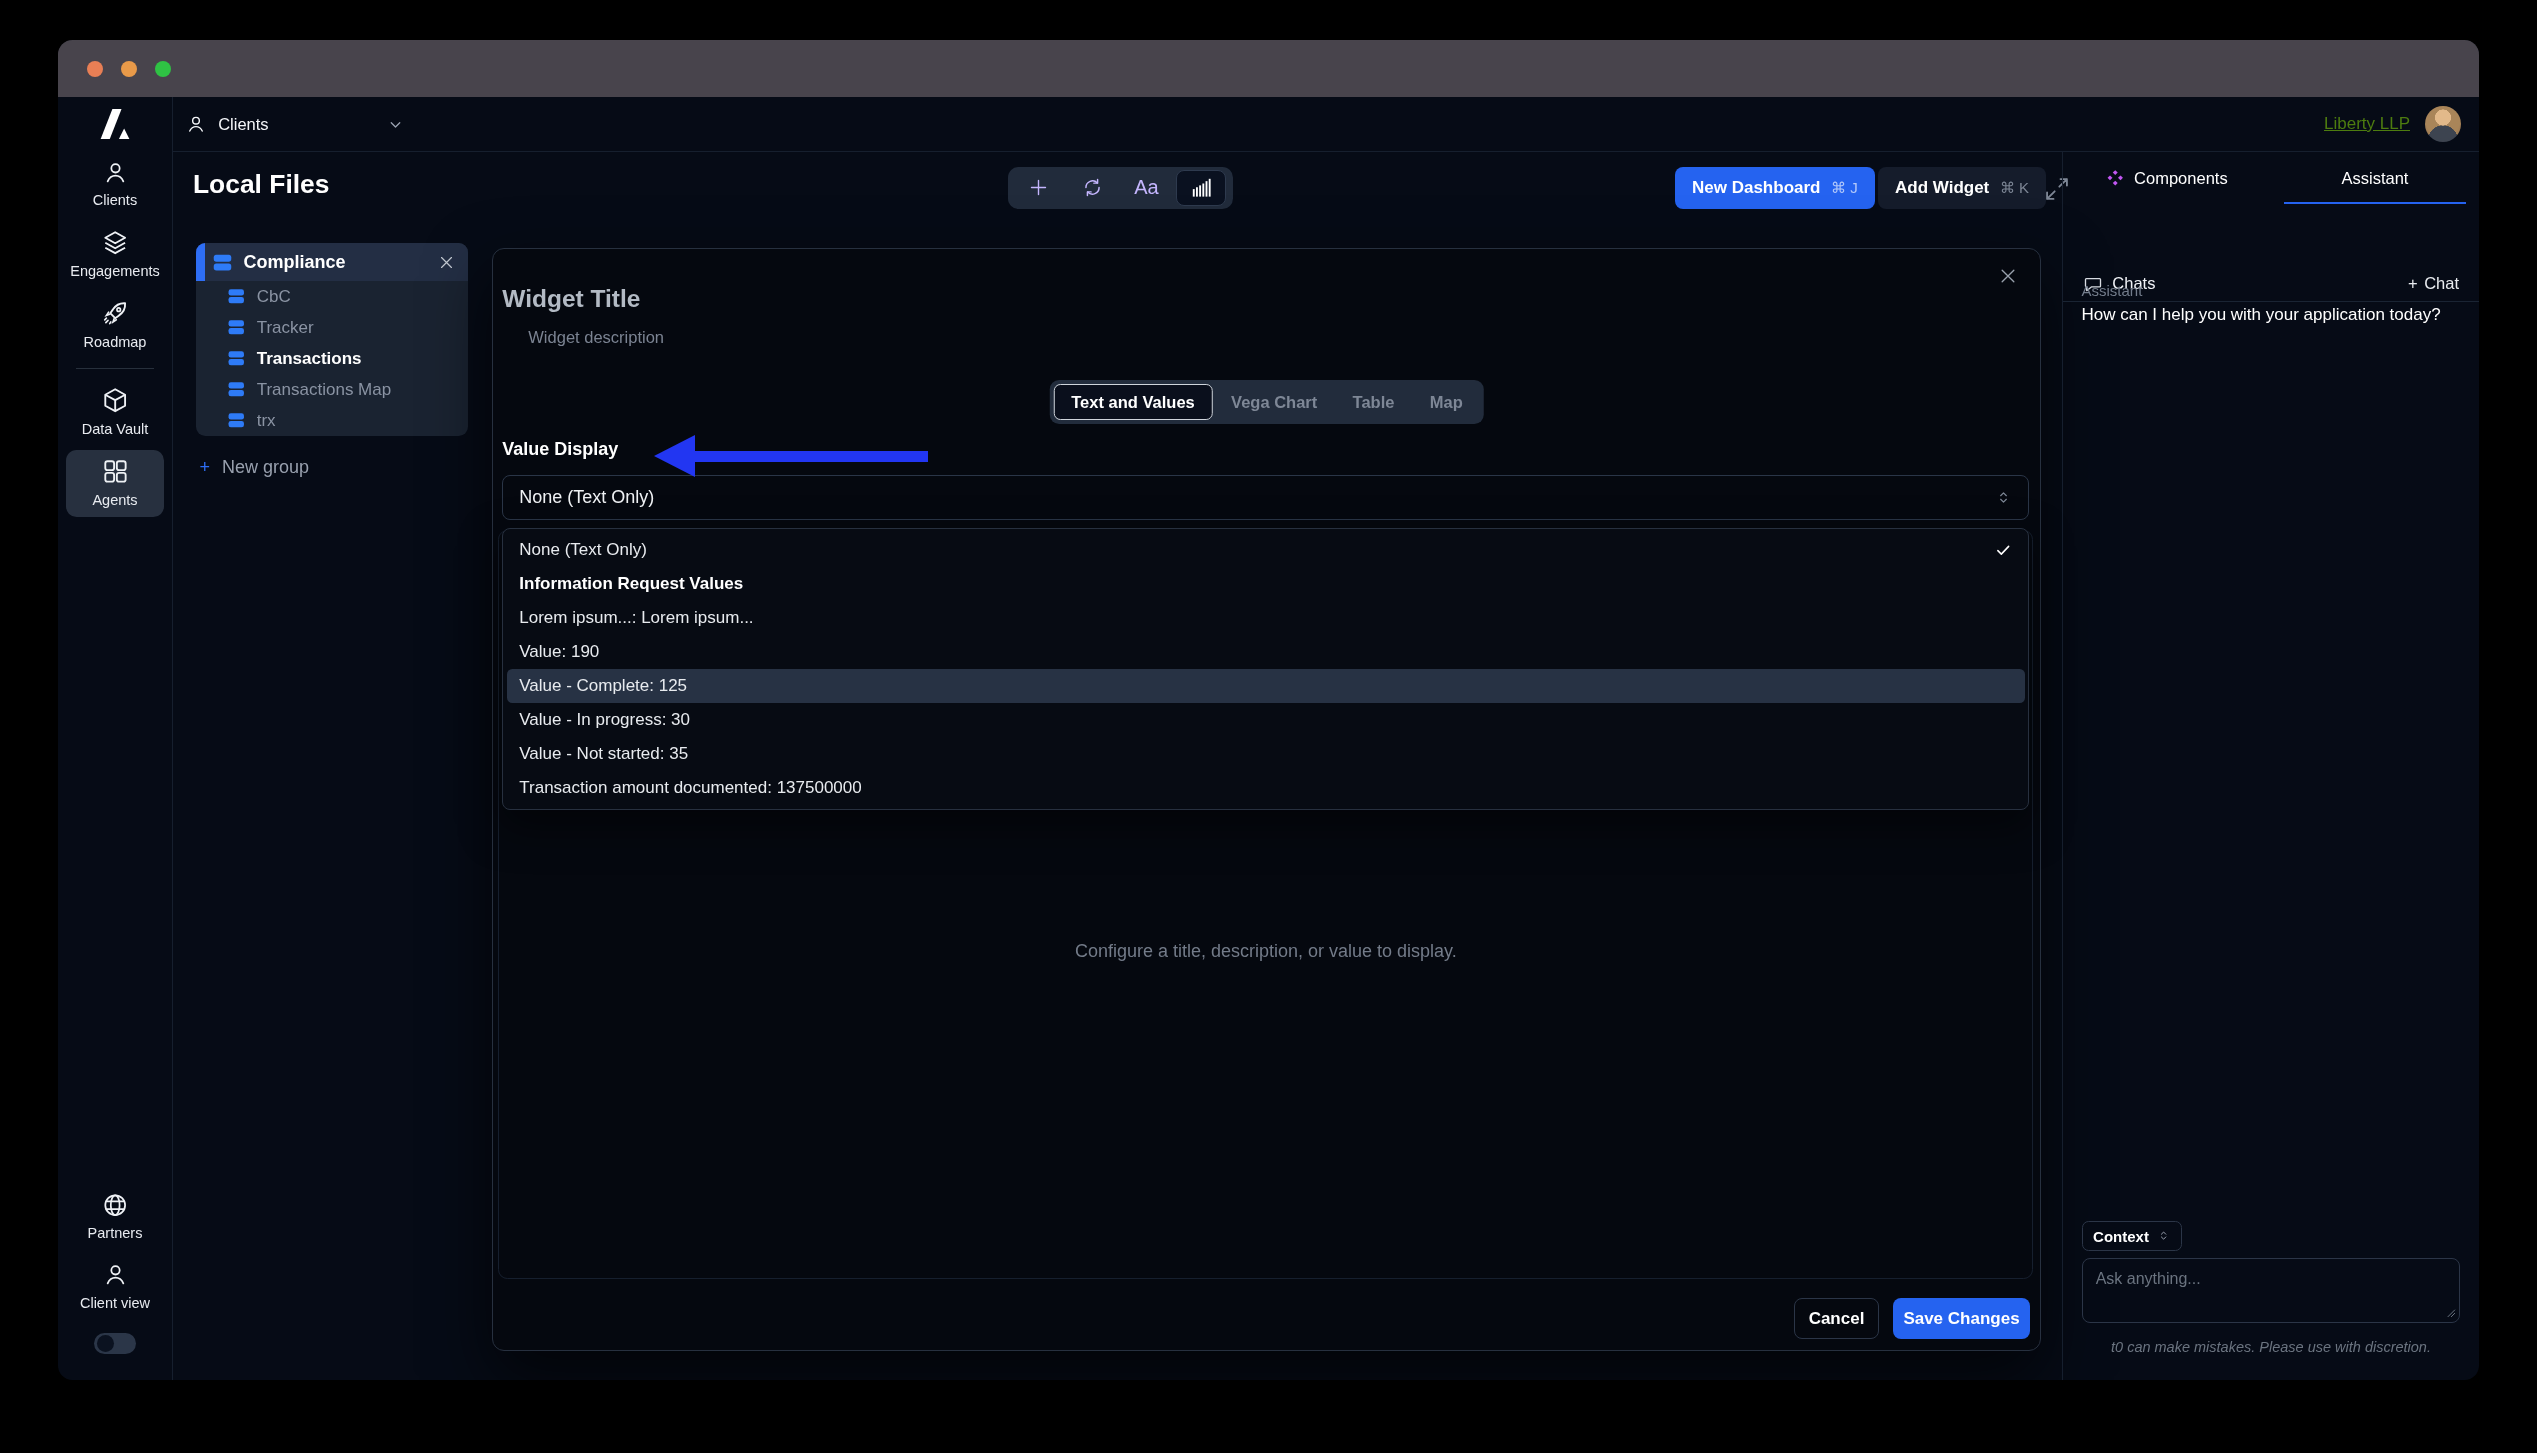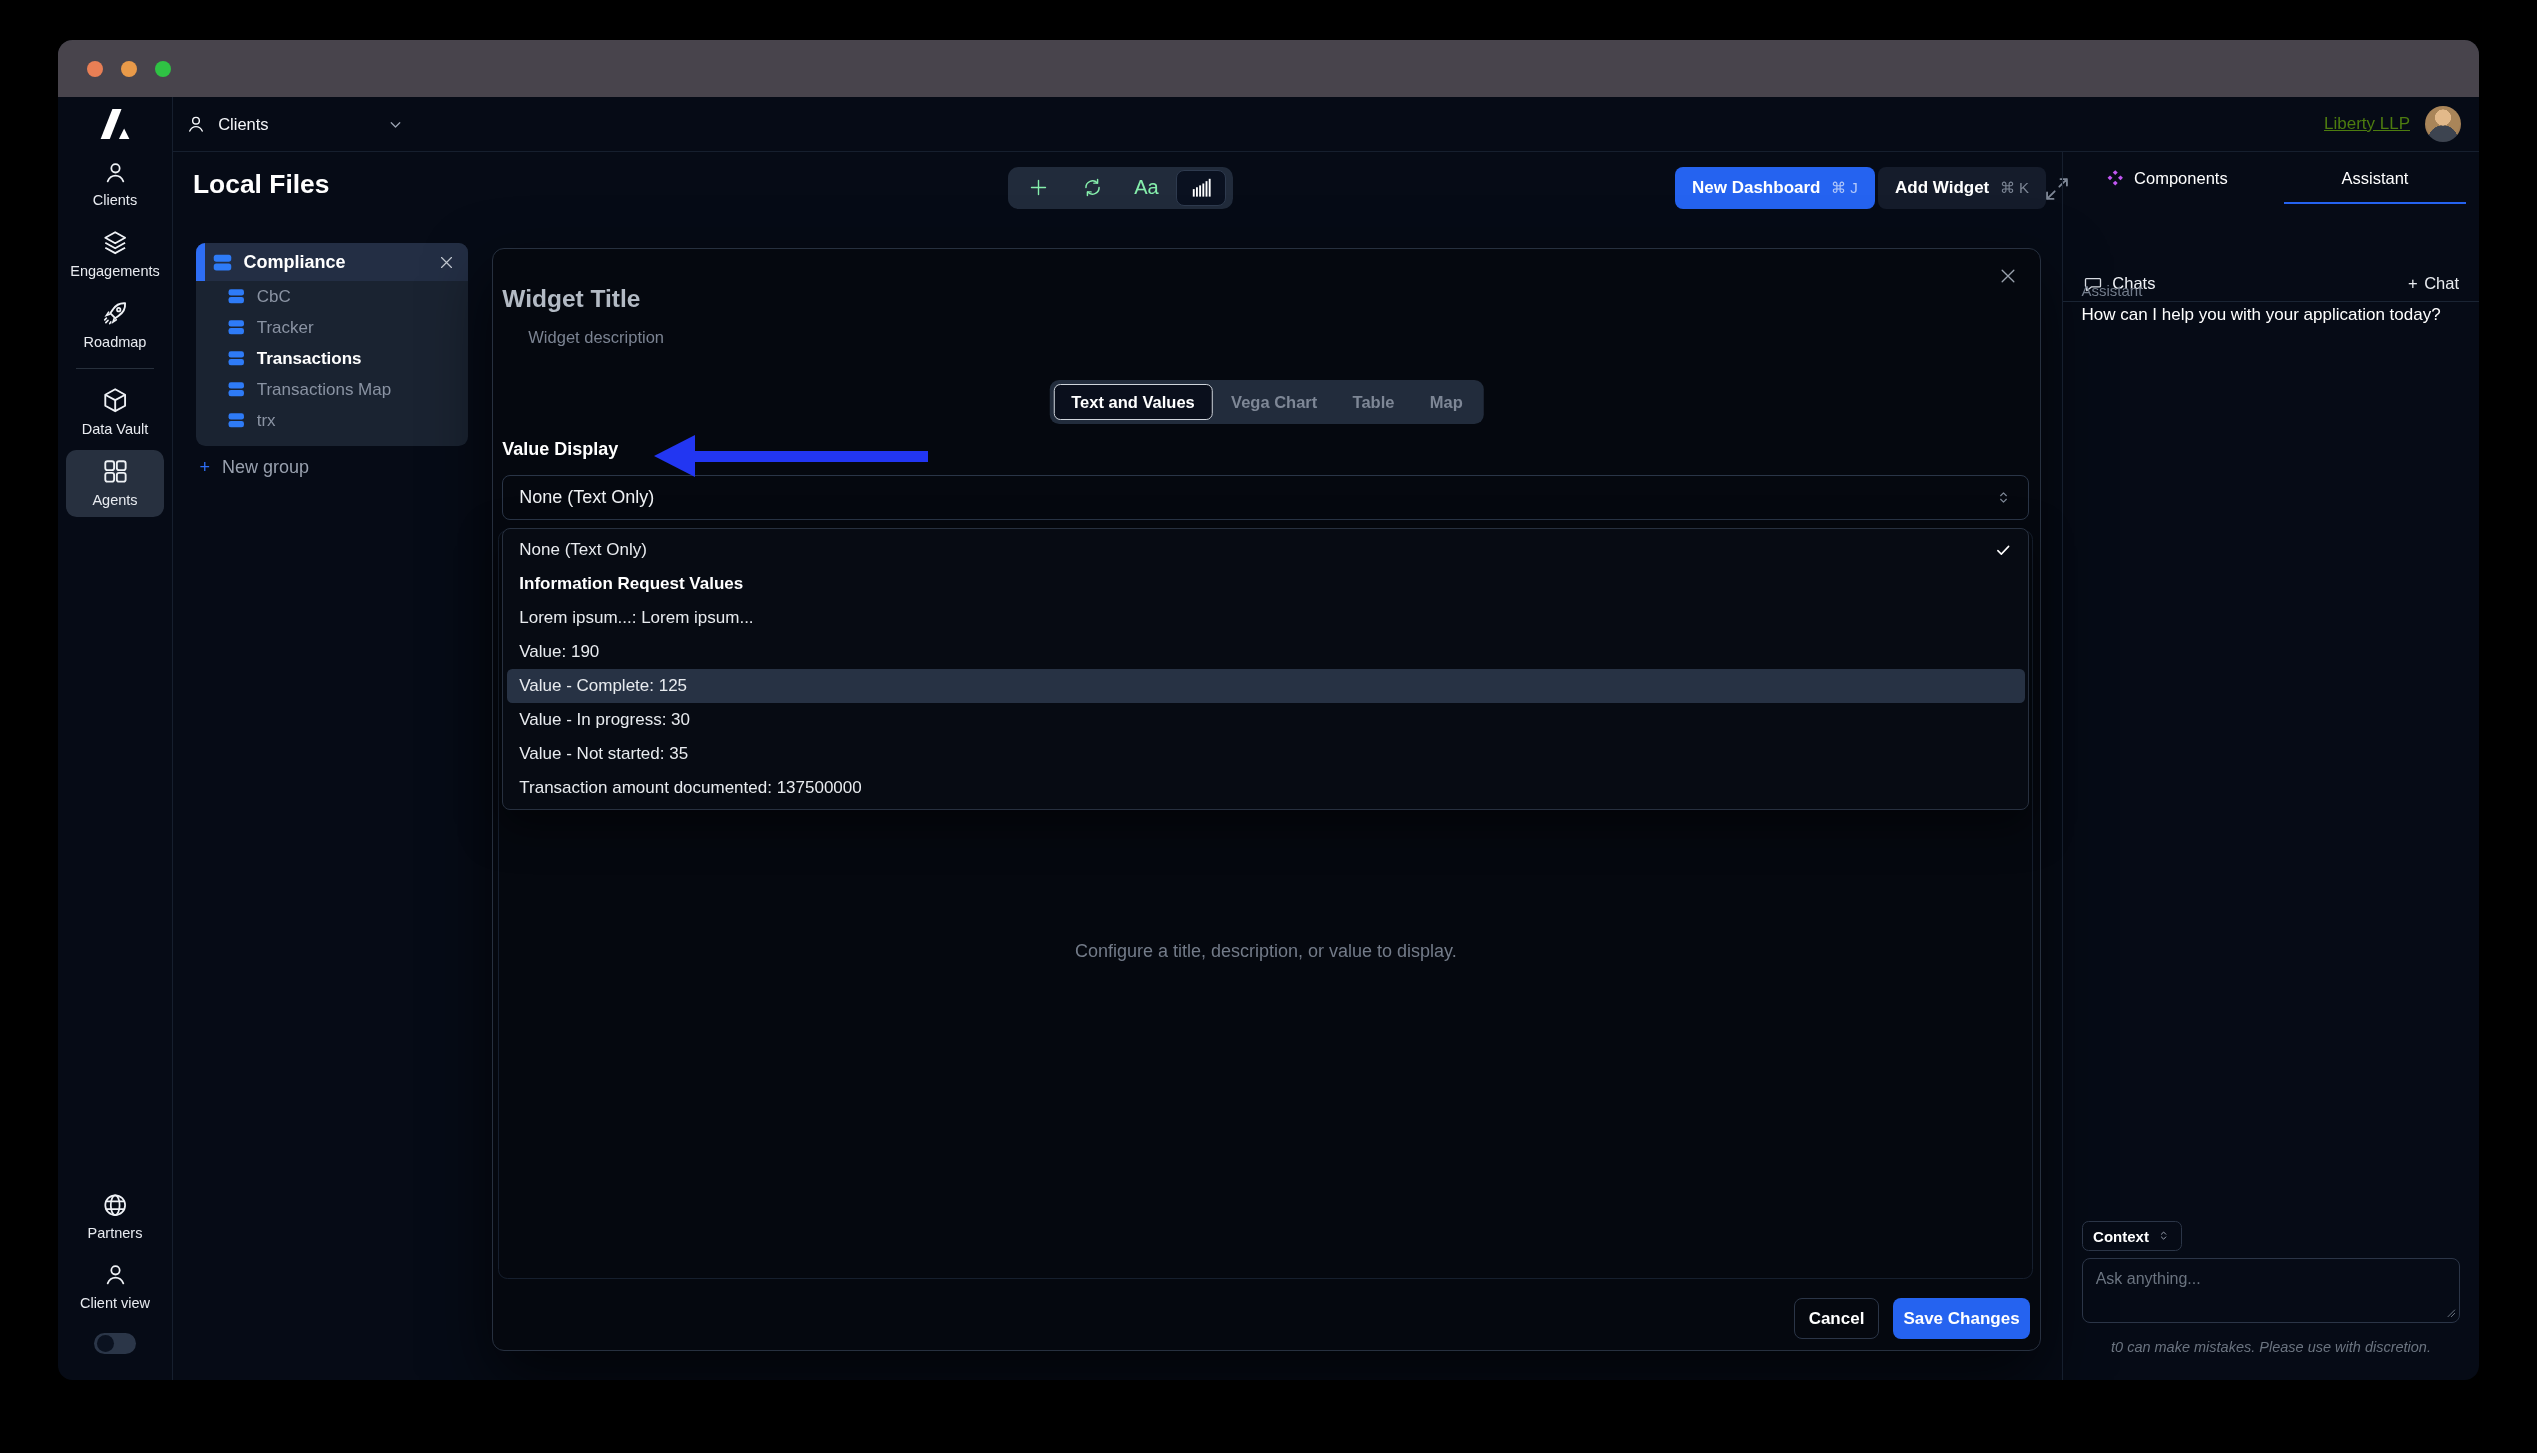--- a/index.html
+++ b/index.html
@@ -39,35 +39,35 @@
                      radial-gradient(circle at 50% 40%, #a98559 0 60%, #7b5f42 100%);}
 
   .contentrow{flex:1;display:flex;min-height:0;}
   .centercontent{flex:1;position:relative;min-width:0;}
 
   .pagetitle{position:absolute;left:20px;top:17px;font-size:26.4px;font-weight:bold;color:#fff;}
 
   
   .toolbar{position:absolute;left:835px;top:14.5px;width:225px;height:42px;background:#212b3b;border-radius:10.6px;
            display:flex;align-items:center;justify-content:space-between;padding:0 6.6px;box-sizing:border-box;}
-  .tbtn{width:48px;height:34px;display:flex;align-items:center;justify-content:center;color:#86efac;border-radius:8px;}
+  .tbtn{width:48px;height:34px;display:flex;align-items:center;justify-content:center;color:#c4b5fd;border-radius:8px;}
   .tbtn.aa{font-size:20px;}
   .tbtn.active{background:#0a1120;border:0.7px solid #2e3a4e;color:#fff;}
 
   .btn-newdash{position:absolute;left:1502px;top:15px;height:42px;background:#2563f0;border-radius:8px;
                display:flex;align-items:center;gap:10.6px;padding:0 17px;box-sizing:border-box;}
   .btn-addwidget{position:absolute;left:1705px;top:15px;height:42px;background:#151c2b;border-radius:8px;
                  display:flex;align-items:center;gap:10.6px;padding:0 17px;box-sizing:border-box;}
   .btn-label{font-size:17px;font-weight:bold;color:#fff;white-space:nowrap;}
   .btn-shortcut{font-size:15px;color:rgba(255,255,255,.65);white-space:nowrap;}
   .btn-addwidget .btn-shortcut{color:#7d8695;}
   .expandicon{position:absolute;left:1870px;top:22.5px;color:#7d8695;}
 
   
-  .treepanel{position:absolute;left:23px;top:91px;width:272px;background:#1a2331;border-radius:9.3px;padding-bottom:10px;}
+  .treepanel{position:absolute;left:23px;top:91px;width:272px;background:#1a2331;border-radius:9.3px;padding-bottom:0;}
   .treeheader{height:38px;background:#232e44;border-radius:9.3px 9.3px 0 0;display:flex;align-items:center;
               padding:0 13.2px 0 16px;position:relative;overflow:hidden;}
   .treeaccent{position:absolute;left:0;top:0;bottom:0;width:8.6px;background:#2e6ef5;}
   .treeheader .glabel{font-size:18px;font-weight:bold;color:#fff;margin-left:10.6px;}
   .treeheader .closex{margin-left:auto;color:#c3c9d2;}
   .treeitem{height:31px;display:flex;align-items:center;padding-left:31px;gap:11.2px;font-size:17px;color:#8a93a3;}
   .treeitem.active{color:#fff;font-weight:bold;}
   .newgroup{position:absolute;left:26.4px;top:305px;display:flex;align-items:center;gap:12px;font-size:18px;color:#98a0ae;}
   .newgroup .plus{color:#2e6ef5;}
 

